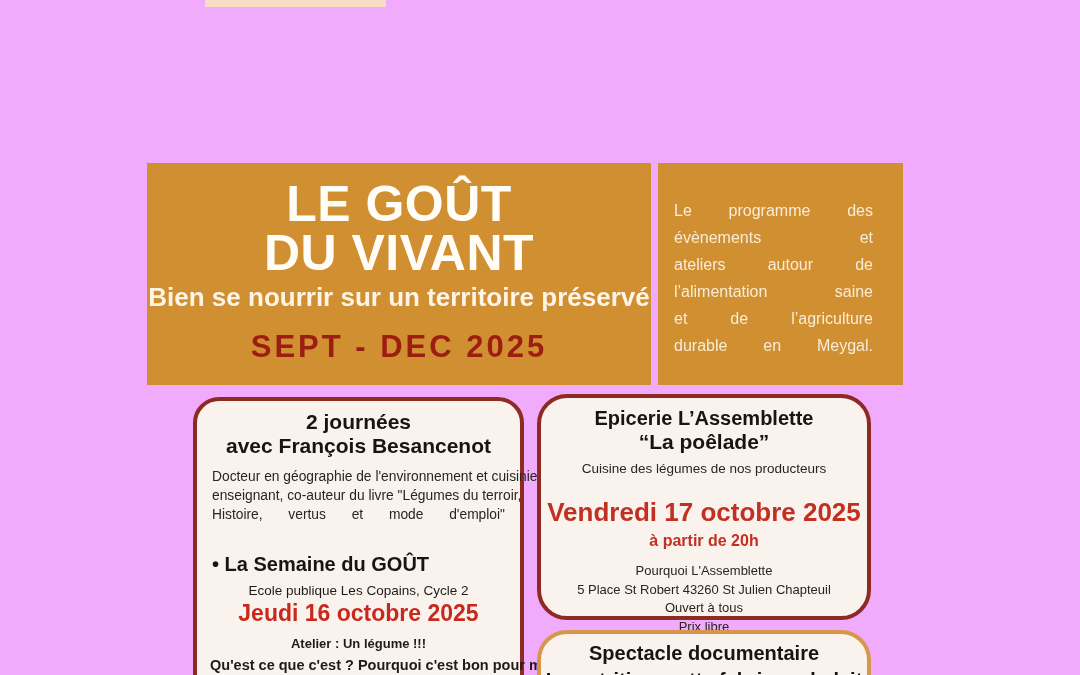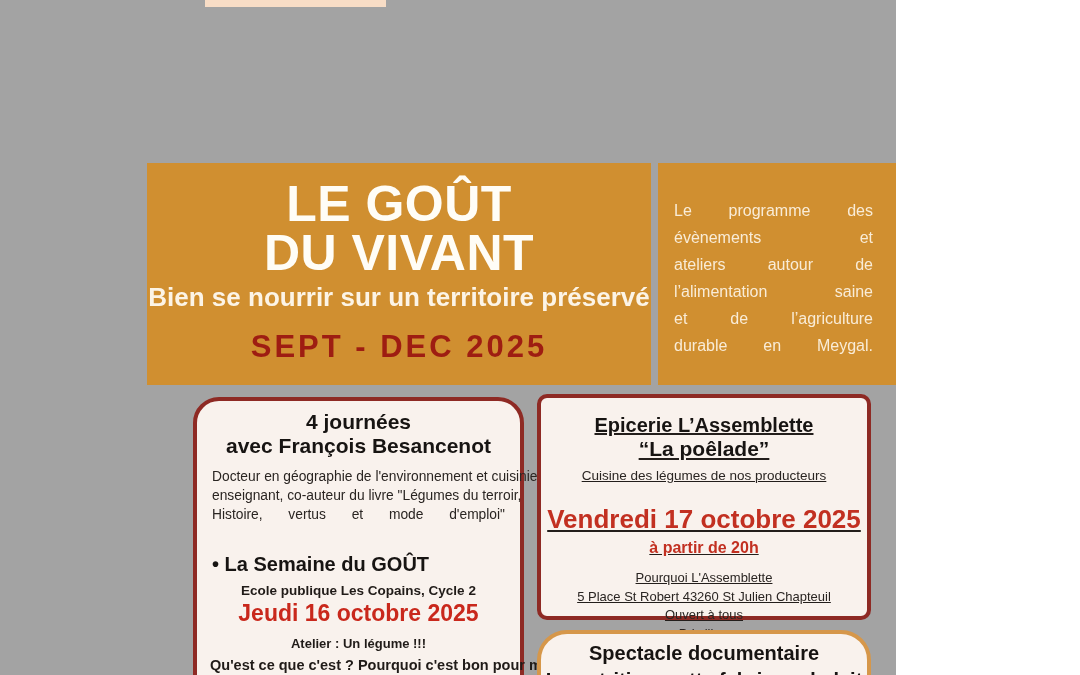--- a/index.html
+++ b/index.html
@@ -2,22 +2,22 @@
 <html><head>
 <meta charset="utf-8">
 <style>
   html,body{margin:0;padding:0;}
   body{
     width:1080px;height:675px;
     font-family:"Liberation Sans","DejaVu Sans",sans-serif;
     background:#ffffff;
   }
   #stage{
-    position:relative;width:896px;height:675px;
-    overflow:hidden;background:#a3a3a3;
+    position:relative;width:1080px;height:675px;
+    overflow:hidden;background:#f0abfc;
   }
   
   .top-strip{
     position:absolute;left:205px;top:0;width:181px;height:7px;
     background:#f8ddc6;
   }
   
   .banner-left{
     position:absolute;left:147px;top:163px;width:504px;height:222px;
     background:#d08f30;text-align:center;box-sizing:border-box;
@@ -47,41 +47,40 @@
     position:absolute;background:#f9f2ed;box-sizing:border-box;
     text-align:center;color:#231e1b;
   }
   .card-workshop{
     left:193px;top:397px;width:331px;height:312px;
     border:4px solid #8e2a24;border-radius:26px;
     padding-top:7px;
   }
   .card-epicerie{
     left:537px;top:394px;width:334px;height:226px;
-    border:4px solid #8e2a24;border-radius:10px;
-    padding-top:16px;
-    text-decoration:underline;
+    border:4px solid #8e2a24;border-radius:30px;
+    padding-top:9px;
   }
   .card-spectacle{
     left:537px;top:630px;width:334px;height:110px;
     border:4px solid #d6974a;border-radius:30px;
     padding-top:8px;
   }
   .h-black{font-size:21px;font-weight:700;color:#171412;}
   .h-black2{font-size:20px;font-weight:700;color:#171412;}
   .mt2{margin-top:2px;}
   .mt9{}
   .desc{
     margin:9px 15px 0 15px;font-size:13.8px;line-height:19px;color:#2a2522;
   }
   .event-title{
     margin-top:29px;margin-left:15px;text-align:left;
     font-size:20px;font-weight:700;color:#171412;
   }
-  .event-loc{margin-top:7px;font-size:13.5px;font-weight:700;color:#201b18;}
+  .event-loc{margin-top:7px;font-size:13.5px;font-weight:400;color:#201b18;}
   .date-red{margin-top:2px;font-size:23px;font-weight:700;color:#c9281c;}
   .atelier{margin-top:9px;font-size:13px;font-weight:700;color:#201b18;}
   .questions{
     margin:5px 13px 0 13px;font-size:14.5px;line-height:19px;
     font-weight:700;color:#201b18;
   }
   .cuisine{margin-top:7px;font-size:13.5px;color:#2a2522;}
   .date-red2{margin-top:21px;font-size:26px;font-weight:700;color:#c23021;}
   .time-red{margin-top:4px;font-size:16px;font-weight:700;color:#c23021;}
   .info{margin-top:12px;font-size:13px;line-height:18.5px;color:#2a2522;}
@@ -104,21 +103,21 @@
   <div class="banner-right">
     <div class="jline">Le programme des</div>
     <div class="jline">évènements et</div>
     <div class="jline">ateliers autour de</div>
     <div class="jline">l’alimentation saine</div>
     <div class="jline">et de l’agriculture</div>
     <div class="jline jline-last">durable en Meygal.</div>
   </div>
 
   <div class="card card-workshop">
-    <div class="h-black mt2">4 journées</div>
+    <div class="h-black mt2">2 journées</div>
     <div class="h-black mt9">avec François Besancenot</div>
     <div class="desc">
       <div class="jline">Docteur en géographie de l'environnement et cuisinier</div>
       <div class="jline">enseignant, co-auteur du livre "Légumes du terroir,</div>
       <div class="jline jline-last">Histoire, vertus et mode d'emploi"</div>
     </div>
     <div class="event-title">• La Semaine du GOÛT</div>
     <div class="event-loc">Ecole publique Les Copains, Cycle 2</div>
     <div class="date-red">Jeudi 16 octobre 2025</div>
     <div class="atelier">Atelier : Un légume !!!</div>

